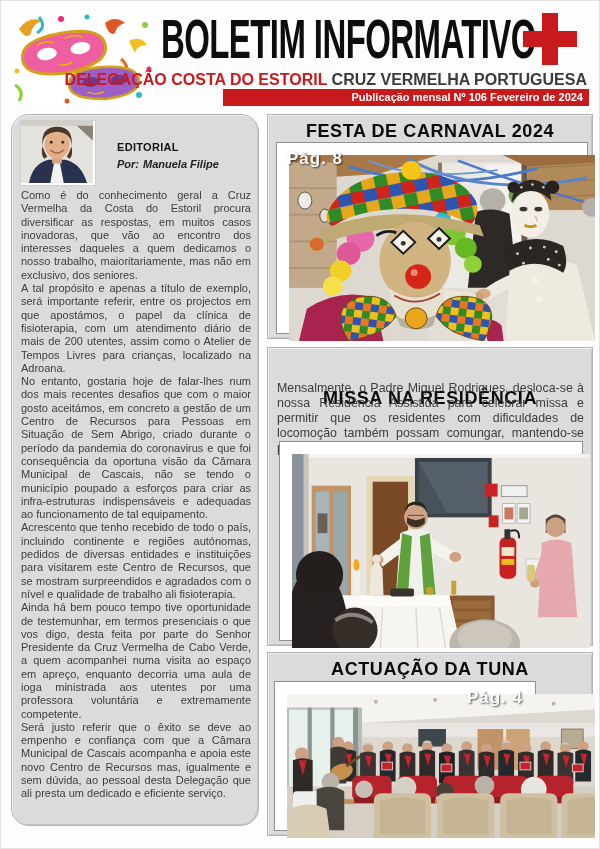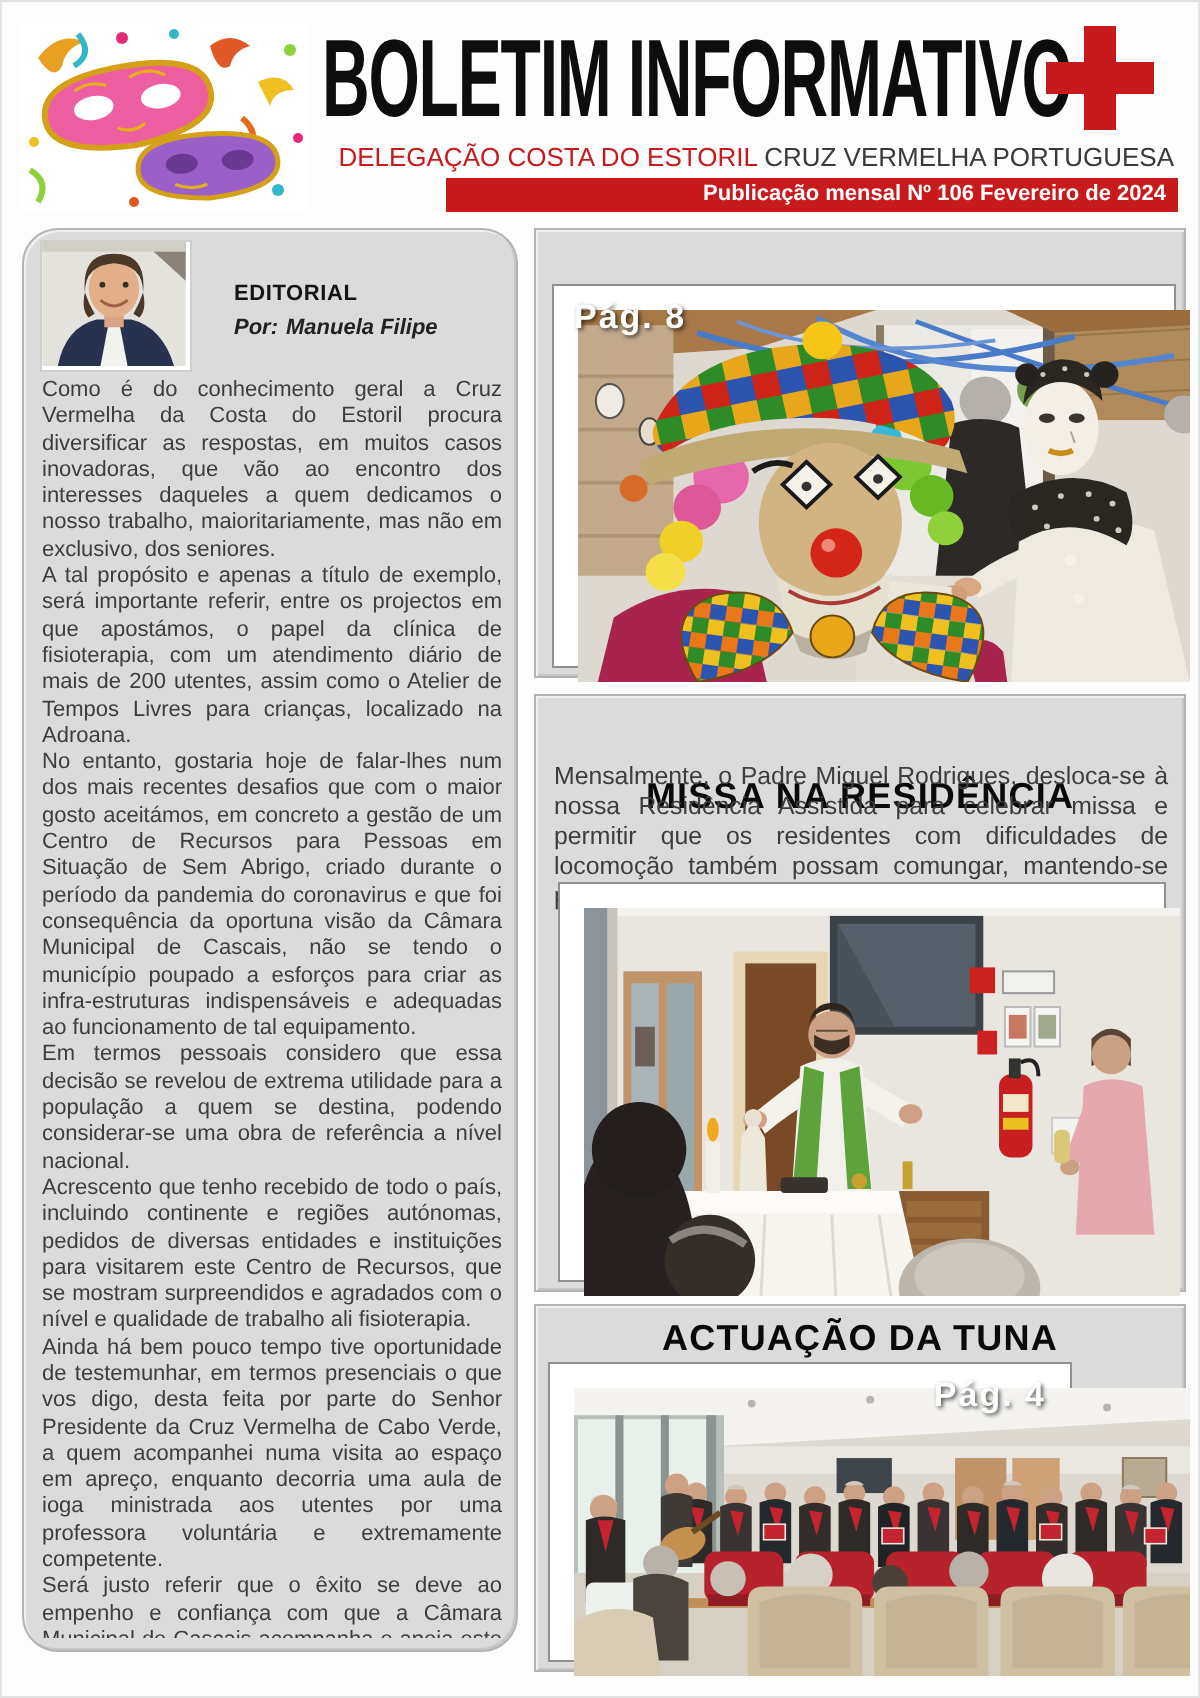--- a/index.html
+++ b/index.html
@@ -8,21 +8,21 @@
         border:1px solid #e2e2e2;box-sizing:border-box;}
 
   
   .masks{position:absolute;left:8px;top:10px;width:145px;height:95px;}
   .masthead-title{position:absolute;left:160px;top:8px;white-space:nowrap;
         font-size:55px;line-height:60px;font-weight:bold;color:#0d0d0d;
         letter-spacing:-1px;transform:scaleX(0.6);transform-origin:0 0;}
   .red-cross{position:absolute;left:522px;top:12px;width:54px;height:52px;}
   .red-cross .v{position:absolute;left:19px;top:0;width:16px;height:52px;background:var(--accent-red,#c81a1c);}
   .red-cross .h{position:absolute;left:0;top:18px;width:54px;height:16px;background:var(--accent-red,#c81a1c);}
-  .subtitle{position:absolute;right:12px;top:70px;font-size:13px;font-weight:normal;white-space:nowrap;text-align:right;}
+  .subtitle{position:absolute;right:12px;top:70px;font-size:16px;font-weight:bold;white-space:nowrap;text-align:right;}
   .subtitle .red{color:var(--accent-red,#c81a1c);}
   .subtitle .dark{color:#3a3a3a;}
   .pub-bar{position:absolute;left:222px;top:88px;width:366px;height:17px;
         background:var(--accent-red,#c81a1c);color:#fff;font-size:11px;font-weight:bold;
         text-align:right;line-height:17px;padding-right:6px;box-sizing:border-box;}
 
   
   .panel{position:absolute;background:var(--panel-gray,#dbdbdb);border:1px solid #b3b3b3;
         box-sizing:border-box;box-shadow:inset 1px 1px 0 #efefef, inset -1px -1px 0 #c6c6c6;}
   .ed{left:10px;top:113px;width:248px;height:712px;border-radius:18px;}
@@ -126,28 +126,28 @@
       </svg>
     </div>
     <div class="ed-label">EDITORIAL</div>
     <div class="ed-byline">
       <span class="pfx">Por:</span><span>Manuela Filipe</span>
     </div>
     <div class="ed-body">
         <p>Como é do conhecimento geral a Cruz Vermelha da Costa do Estoril procura diversificar as respostas, em muitos casos inovadoras, que vão ao encontro dos interesses daqueles a quem dedicamos o nosso trabalho, maioritariamente, mas não em exclusivo, dos seniores.</p>
         <p>A tal propósito e apenas a título de exemplo, será importante referir, entre os projectos em que apostámos, o papel da clínica de fisioterapia, com um atendimento diário de mais de 200 utentes, assim como o Atelier de Tempos Livres para crianças, localizado na Adroana.</p>
         <p>No entanto, gostaria hoje de falar-lhes num dos mais recentes desafios que com o maior gosto aceitámos, em concreto a gestão de um Centro de Recursos para Pessoas em Situação de Sem Abrigo, criado durante o período da pandemia do coronavirus e que foi consequência da oportuna visão da Câmara Municipal de Cascais, não se tendo o município poupado a esforços para criar as infra-estruturas indispensáveis e adequadas ao funcionamento de tal equipamento.</p>
-        <p>Em termos pessoais considero que essa decisão se revelou de extrema utilidade para a população a quem se destina, podendo considerar-se uma obra de referência a nível nacional.</p>
         <p>Acrescento que tenho recebido de todo o país, incluindo continente e regiões autónomas, pedidos de diversas entidades e instituições para visitarem este Centro de Recursos, que se mostram surpreendidos e agradados com o nível e qualidade de trabalho ali fisioterapia.</p>
         <p>Ainda há bem pouco tempo tive oportunidade de testemunhar, em termos presenciais o que vos digo, desta feita por parte do Senhor Presidente da Cruz Vermelha de Cabo Verde, a quem acompanhei numa visita ao espaço em apreço, enquanto decorria uma aula de ioga ministrada aos utentes por uma professora voluntária e extremamente competente.</p>
         <p>Será justo referir que o êxito se deve ao empenho e confiança com que a Câmara Municipal de Cascais acompanha e apoia este novo Centro de Recursos mas, igualmente e sem dúvida, ao pessoal desta Delegação que ali presta um dedicado e eficiente serviço.</p>
       </div>
   </aside>
 
   <section class="panel box1">
+    <h2>FESTA DE CARNAVAL 2024</h2>
     <div class="photo ph-carnaval">
       <svg viewBox="0 0 308 196" width="306" height="186" preserveAspectRatio="none">
         <defs>
           <pattern id="checker" width="26" height="26" patternUnits="userSpaceOnUse" patternTransform="rotate(-12)">
             <rect width="13" height="13" fill="#cf2418"></rect>
               <rect x="13" width="13" height="13" fill="#2c55b0"></rect>
             <rect y="13" width="13" height="13" fill="#2f8a28"></rect>
               <rect x="13" y="13" width="13" height="13" fill="#e8a61a"></rect>
           </pattern>
           <pattern id="bowpat" width="16" height="16" patternUnits="userSpaceOnUse" patternTransform="rotate(8)">

